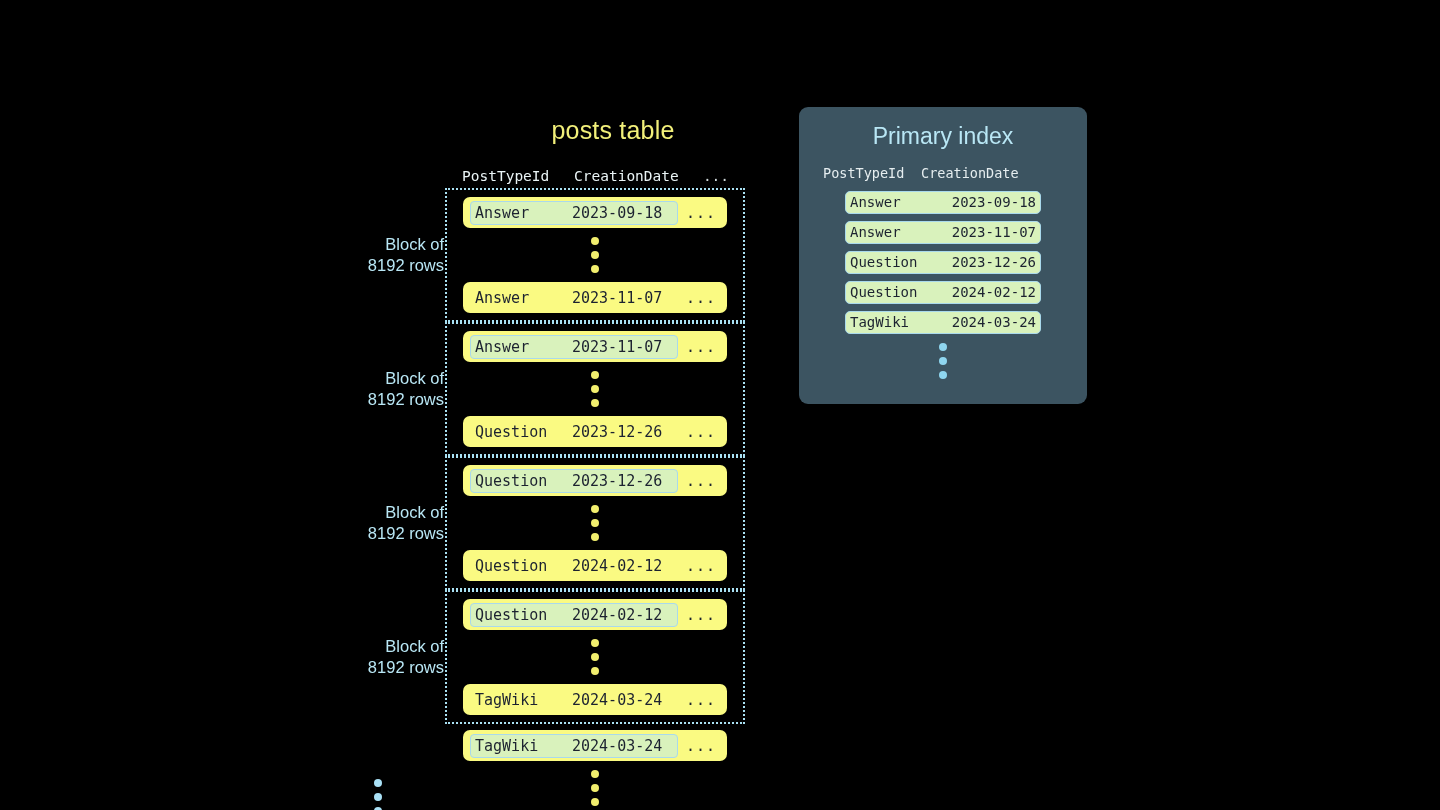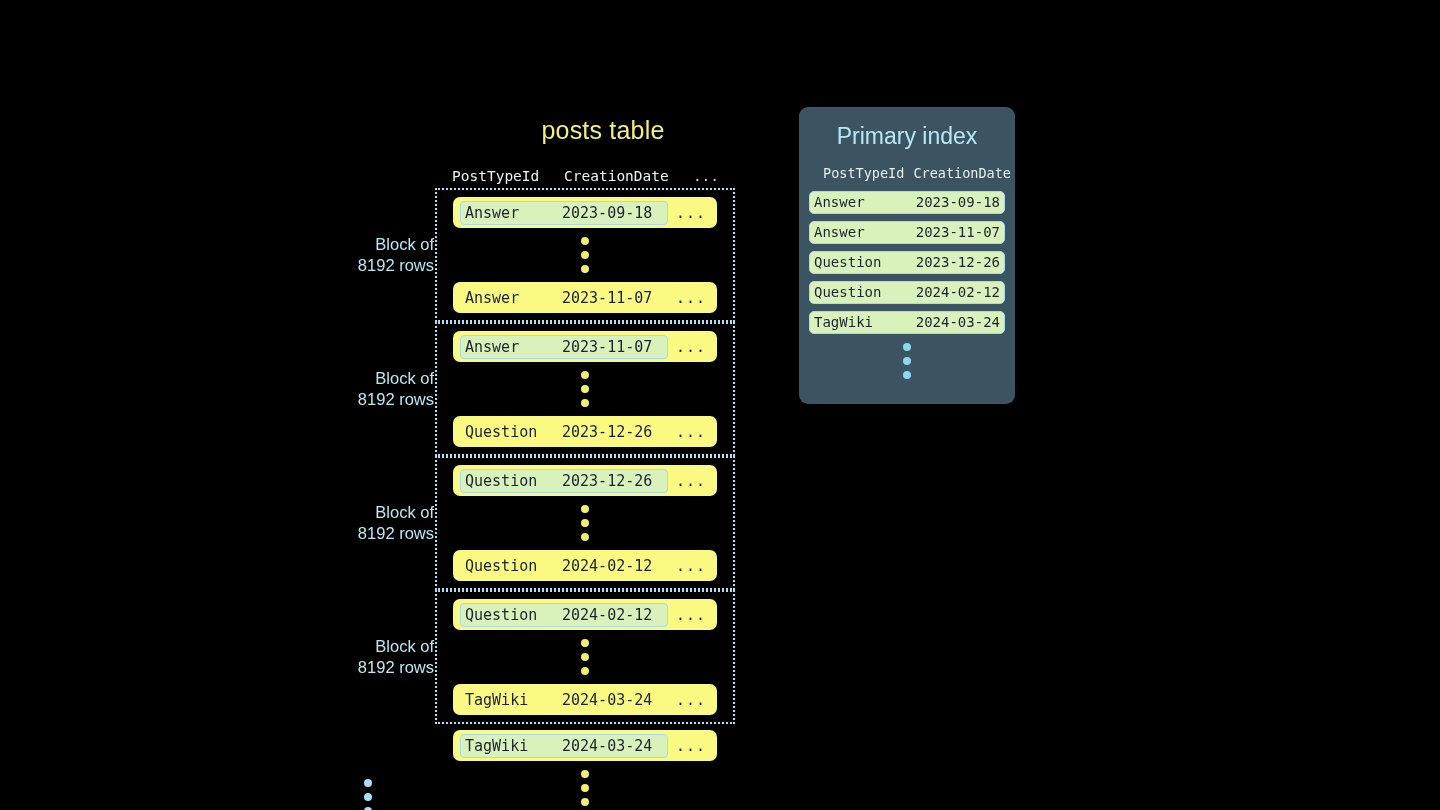--- a/index.html
+++ b/index.html
@@ -13,21 +13,21 @@
 
   body {
     font-family: "Liberation Sans", sans-serif;
     position: relative;
   }
 
   
 
   #posts-table {
     position: absolute;
-    left: 302px;
+    left: 312px;
     top: 118px;
     width: 470px;
   }
 
   .table-title {
     font-family: "Liberation Sans", sans-serif;
     font-size: 25px;
     color: #f2f07a;
     text-align: center;
     letter-spacing: 0.2px;
@@ -162,21 +162,21 @@
     display: flex;
     justify-content: center;
   }
 
   
 
   #primary-index {
     position: absolute;
     left: 799px;
     top: 107px;
-    width: 216px;
+    width: 288px;
     height: 297px;
     background: #3c5461;
     border-radius: 9px;
     padding-top: 16px;
   }
 
   .idx-title {
     text-align: center;
     font-family: "Liberation Sans", sans-serif;
     font-size: 23px;

